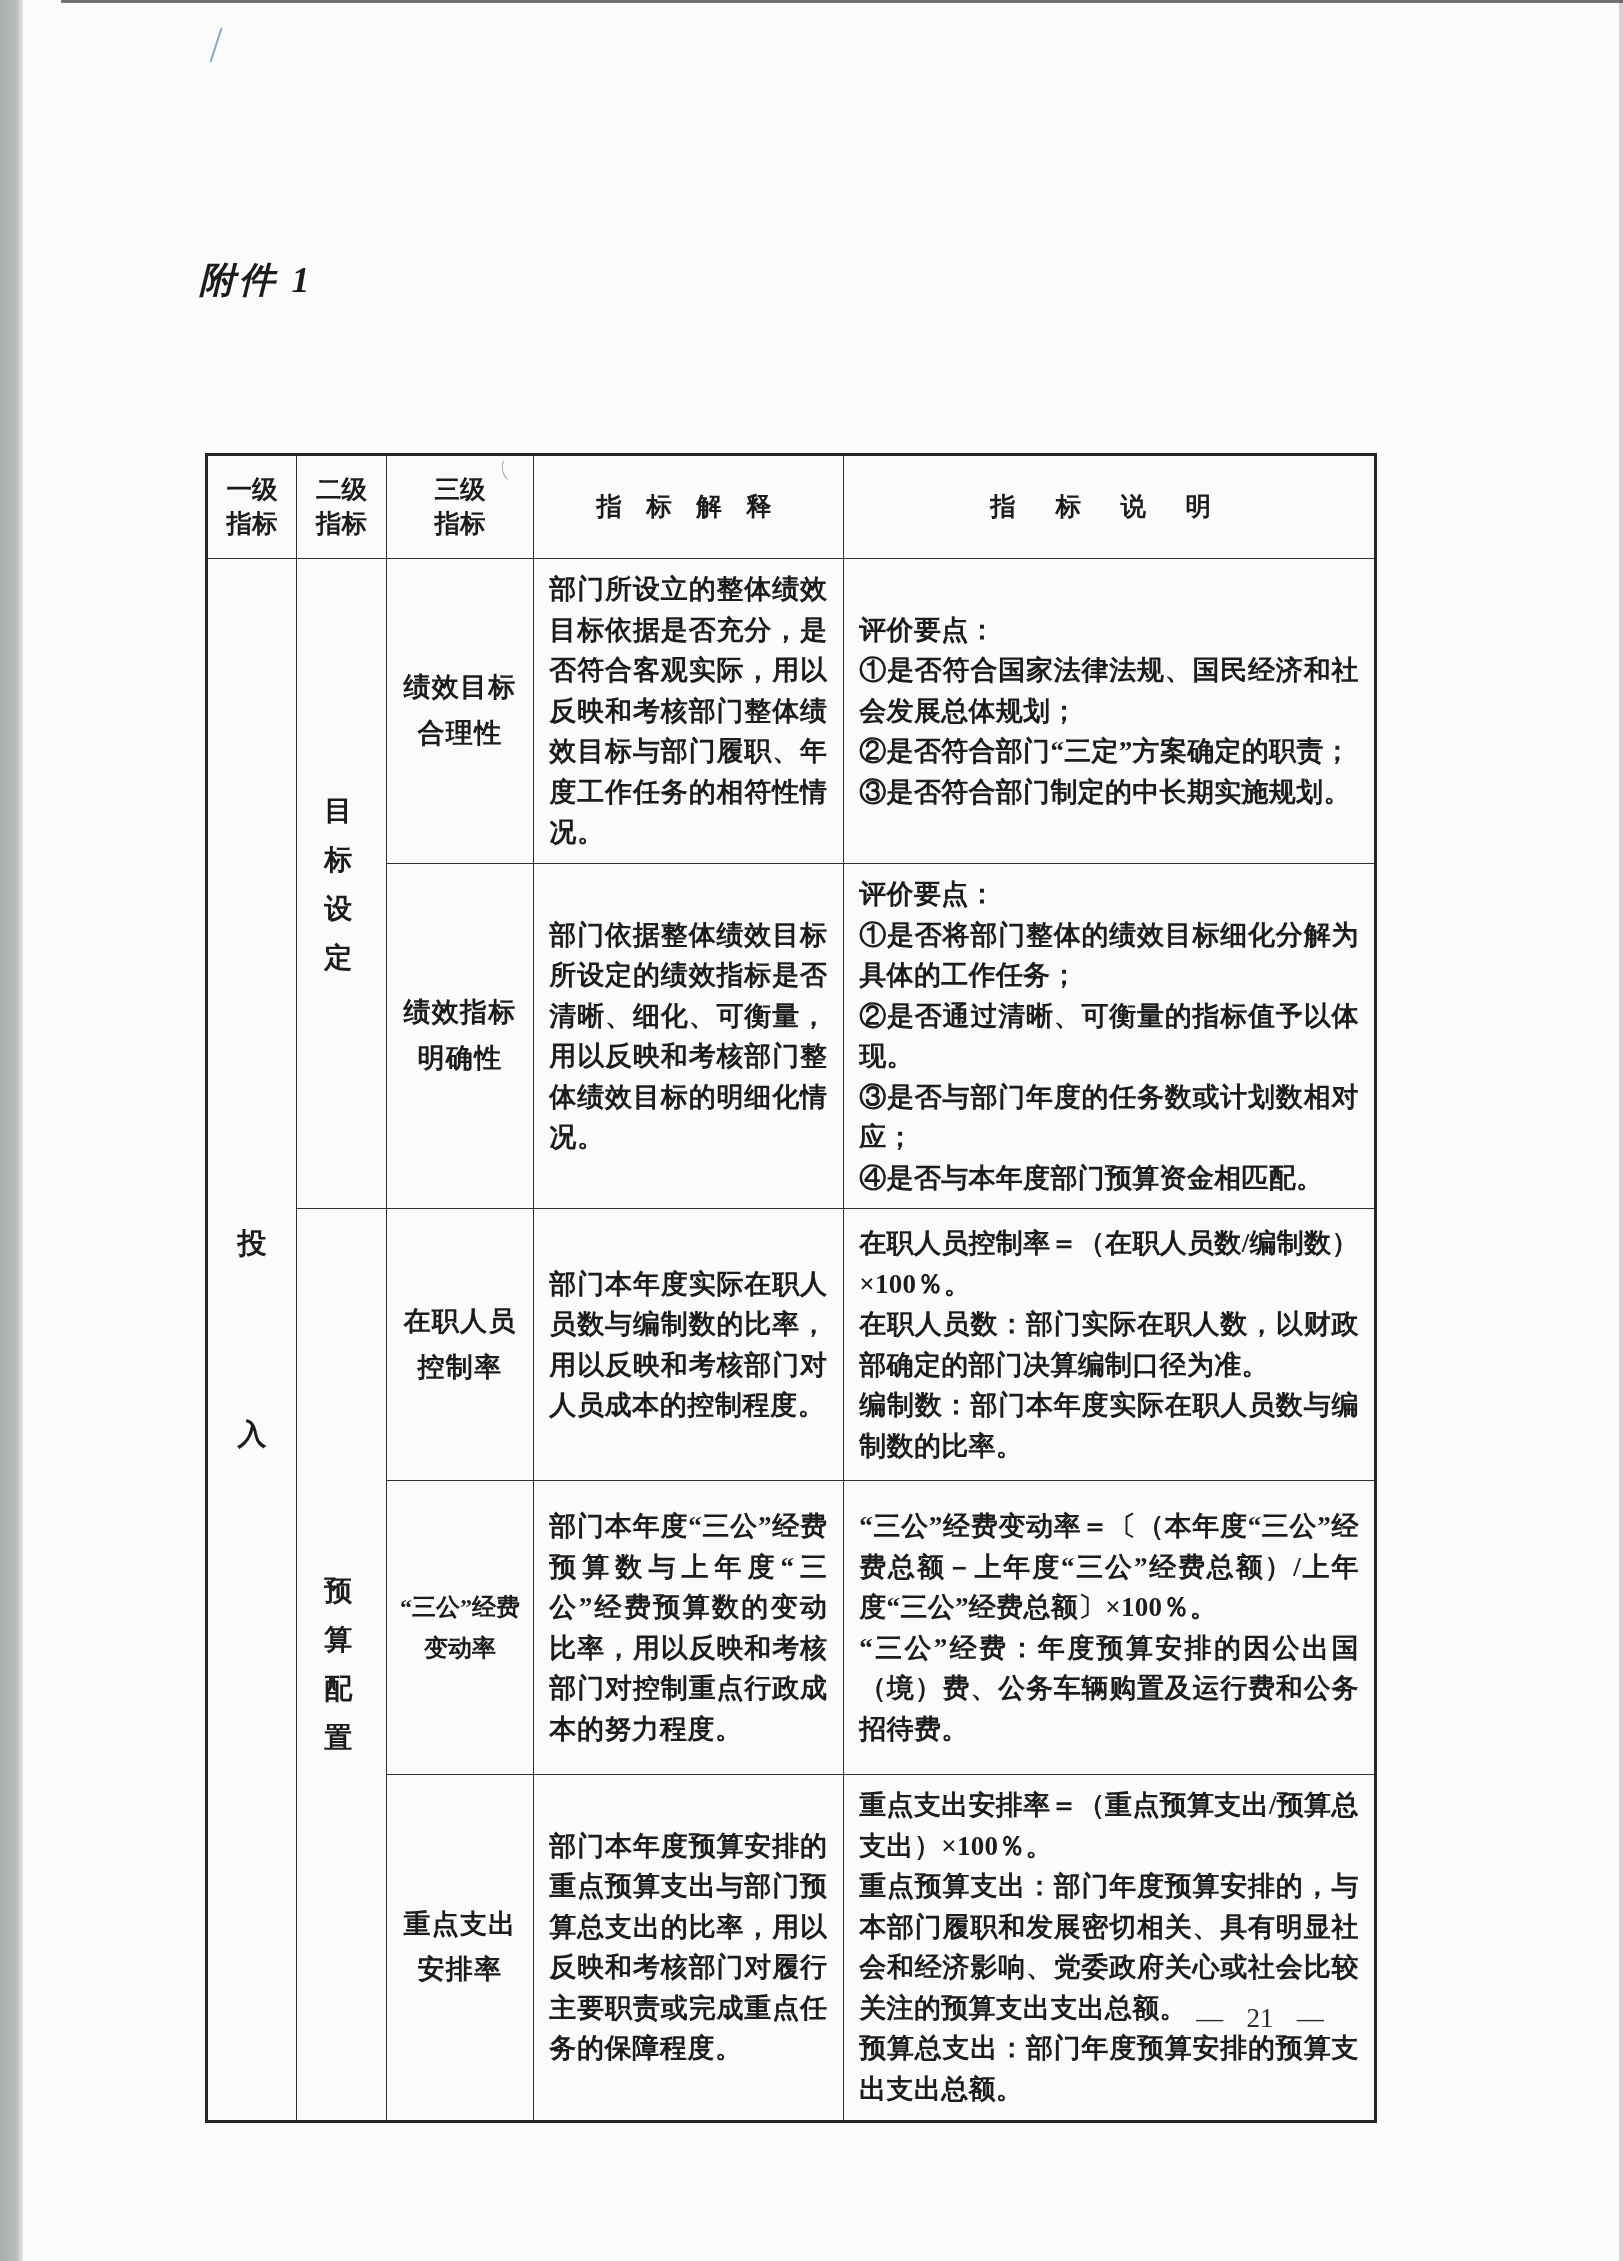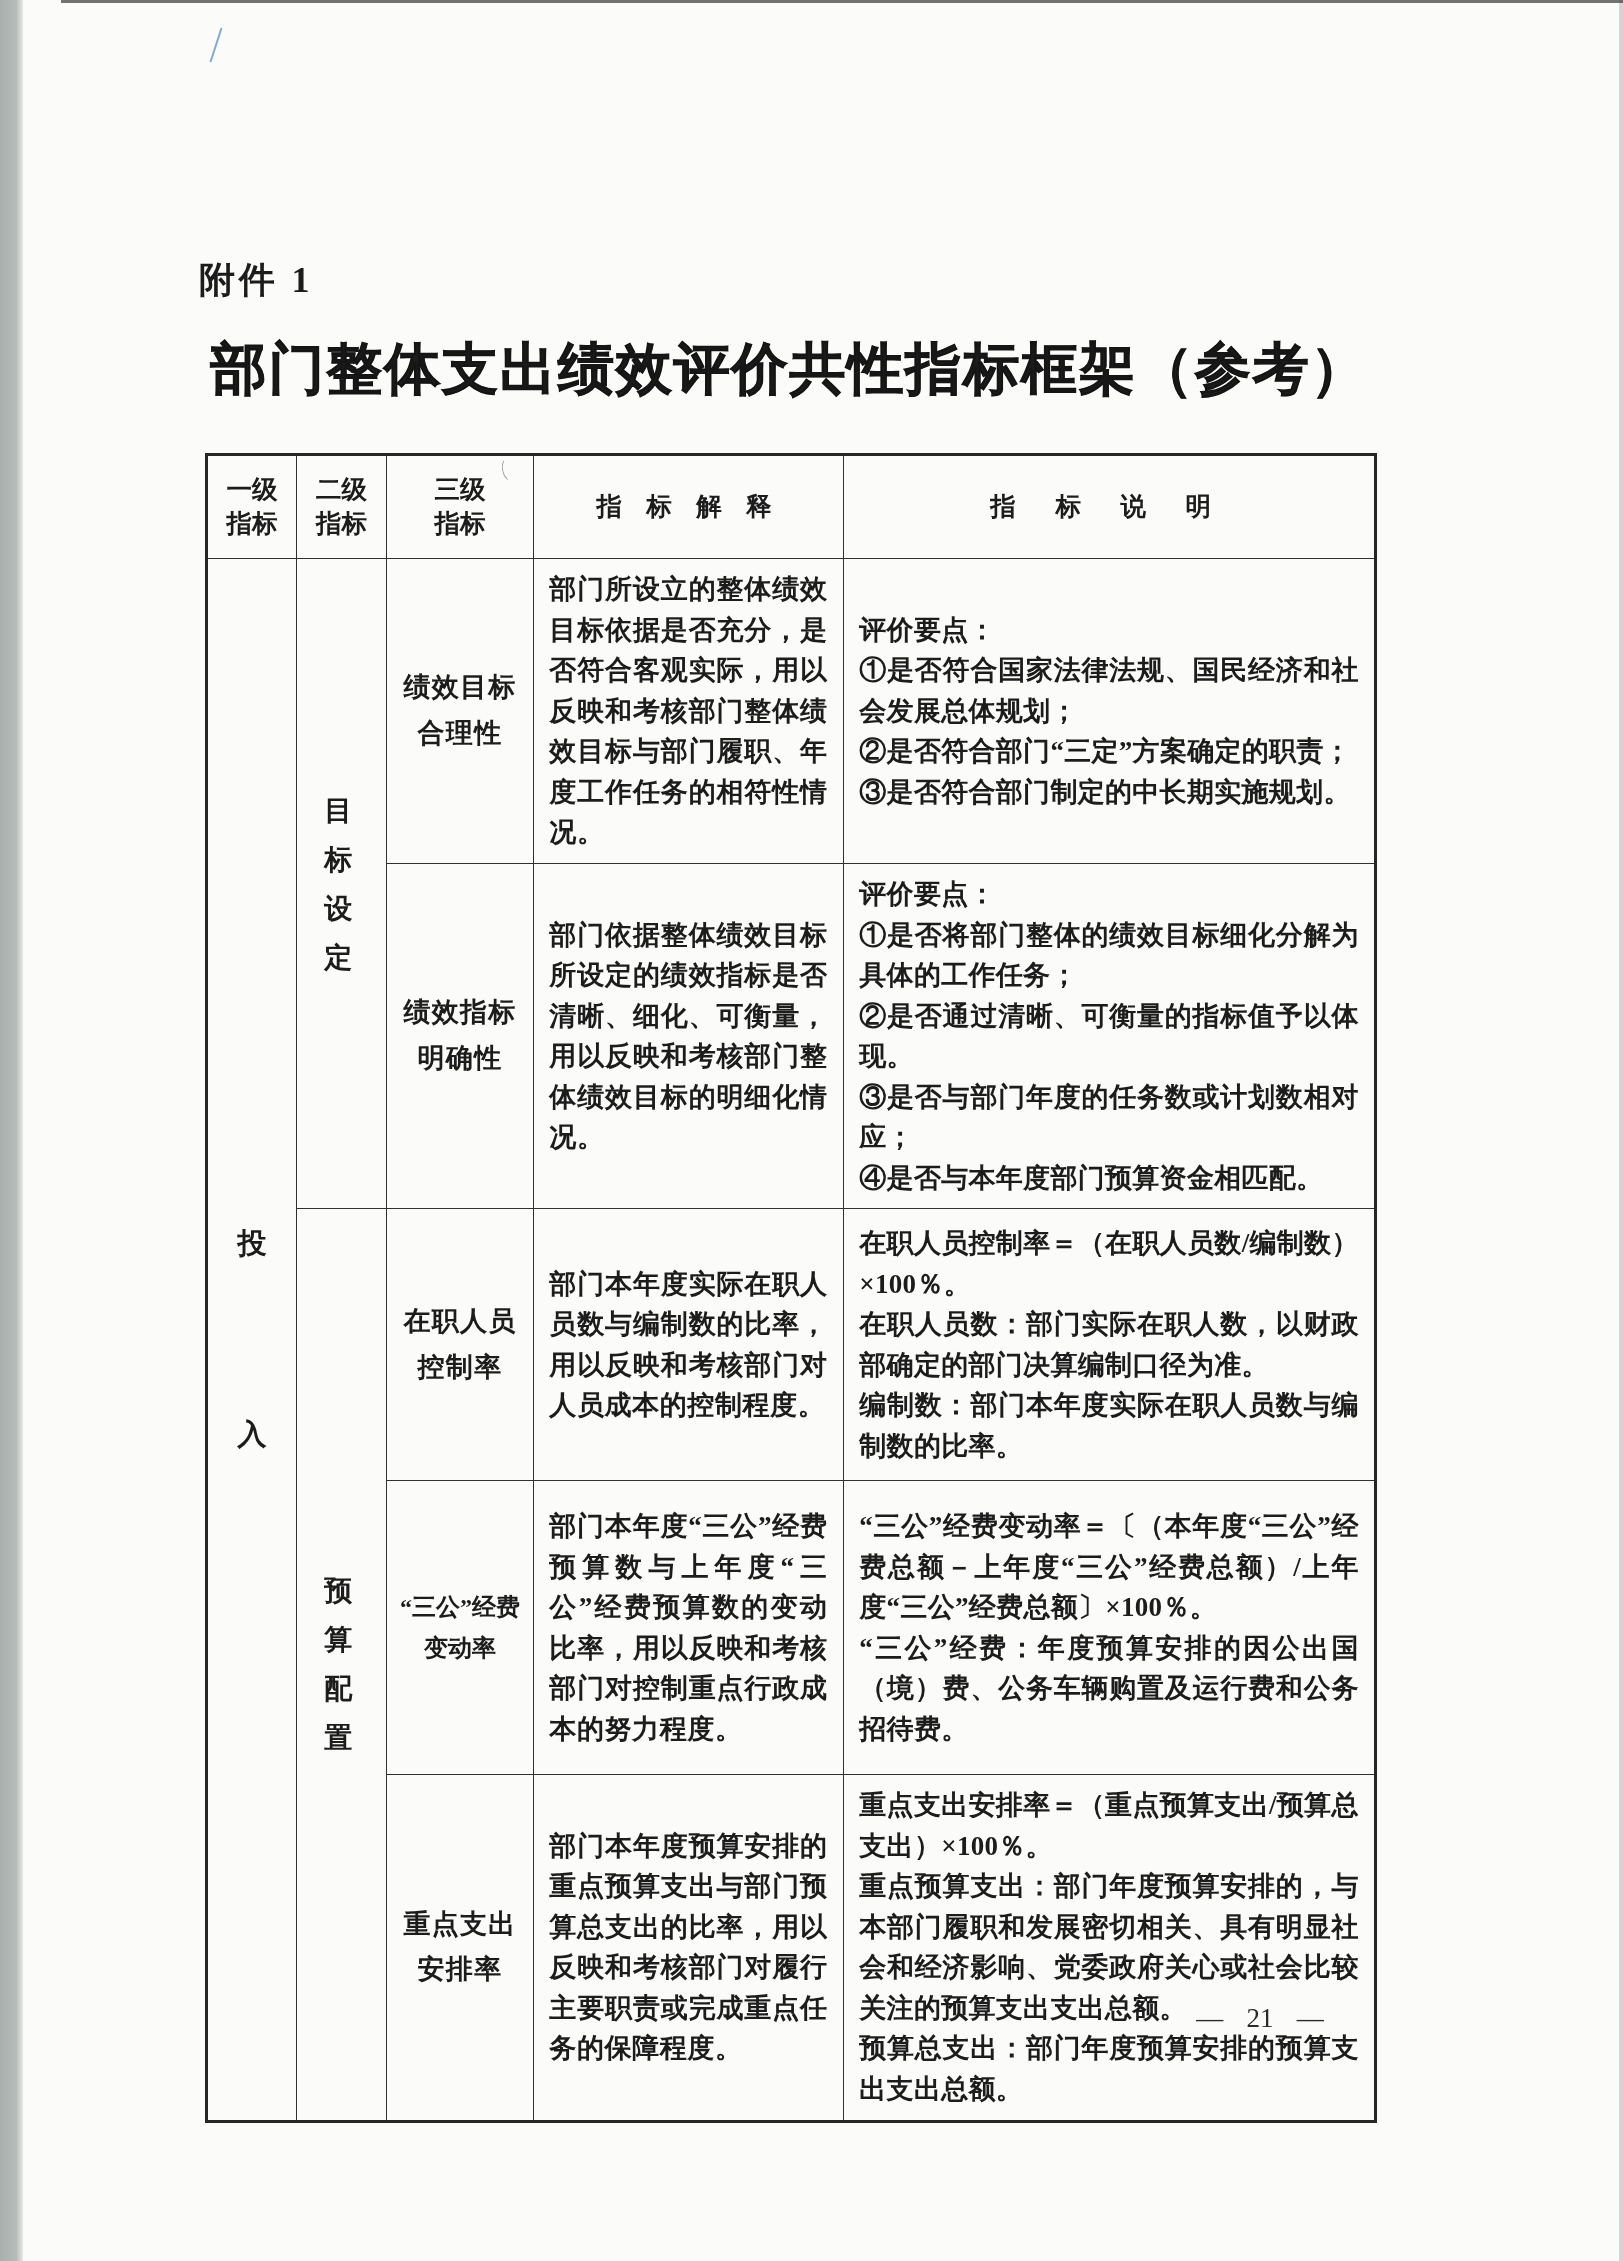--- a/index.html
+++ b/index.html
@@ -8,21 +8,21 @@
   
   .edge-left{position:absolute;left:0;top:0;width:23px;height:2261px;
              background:linear-gradient(90deg,#a9afad 0%,#b6bbb9 70%,#e7e8e6 100%);}
   .edge-right{position:absolute;right:0;top:0;width:3.8px;height:2261px;background:#d3d6d4;}
   .edge-top{position:absolute;left:61px;top:0;right:0;height:2.5px;background:#4c4c4c;opacity:.78;}
   .pen-blue{position:absolute;left:215px;top:27px;width:1.9px;height:36px;background:#6f9cc6;
             transform:rotate(18deg);border-radius:1.3px;opacity:.85;}
   .pen-arc{position:absolute;left:502px;top:456px;width:16.6px;height:24px;border:1.9px solid transparent;
            border-left-color:#8b8b8b;border-radius:50%;transform:rotate(-12deg);opacity:.8;}
   
-  .attachment{position:absolute;left:199px;top:256px;font-size:36px;font-weight:bold;letter-spacing:3.8px;}
+  .attachment{position:absolute;left:199px;top:256px;font-size:36px;font-weight:bold;letter-spacing:3.8px;font-style:italic;}
   .doc-title{position:absolute;left:205px;top:332px;width:1169px;text-align:center;
              font-size:56px;font-weight:bold;letter-spacing:1.9px;-webkit-text-stroke:0.8px #151515;}
   
   table.framework{position:absolute;left:205px;top:453px;width:1169px;height:1513px;
                   border-collapse:collapse;table-layout:fixed;border:3.2px solid #262626;}
   .framework td,.framework th{border:1.3px solid #303030;vertical-align:middle;
                   font-weight:bold;font-size:27px;line-height:1.5;padding:6.4px 9px;}
   col.c1{width:90px;}col.c2{width:90px;}col.c3{width:147px;}col.c4{width:310px;}col.c5{width:532px;}
   tr.hrow{height:104px;} tr.r1{height:267px;} tr.r2{height:279px;} tr.r3{height:272px;}
   tr.r4{height:294px;} tr.r5{height:296px;}
@@ -42,21 +42,20 @@
 <body>
 
 <div class="page">
   <div class="edge-left"></div>
   <div class="edge-right"></div>
   <div class="edge-top"></div>
   <div class="pen-blue"></div>
   <div class="pen-arc"></div>
 
   <div class="attachment">附件 1</div>
-  <div class="doc-title">部门整体支出绩效评价共性指标框架（参考）</div>
 
   <table class="framework">
     <colgroup>
       <col class="c1">
         <col class="c2">
         <col class="c3">
         <col class="c4">
         <col class="c5">
     </colgroup>
     <tbody>

